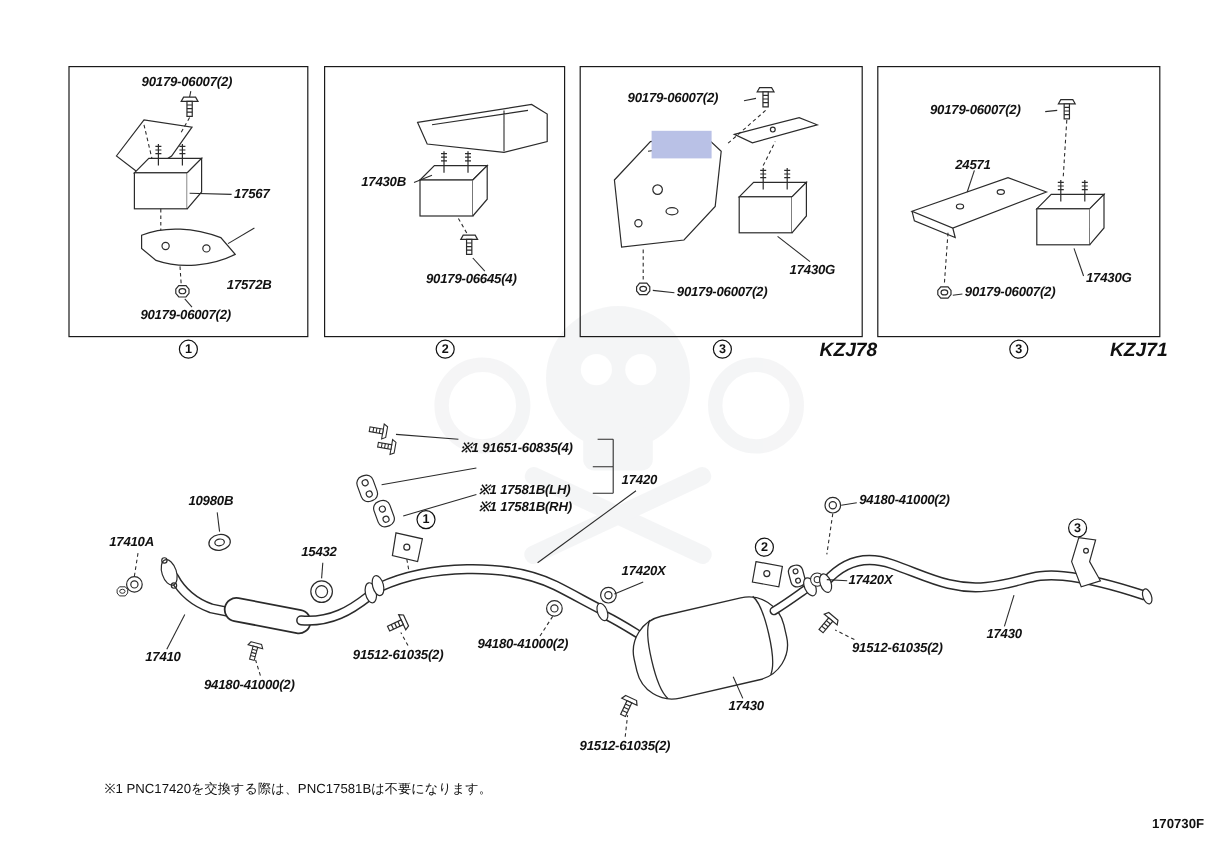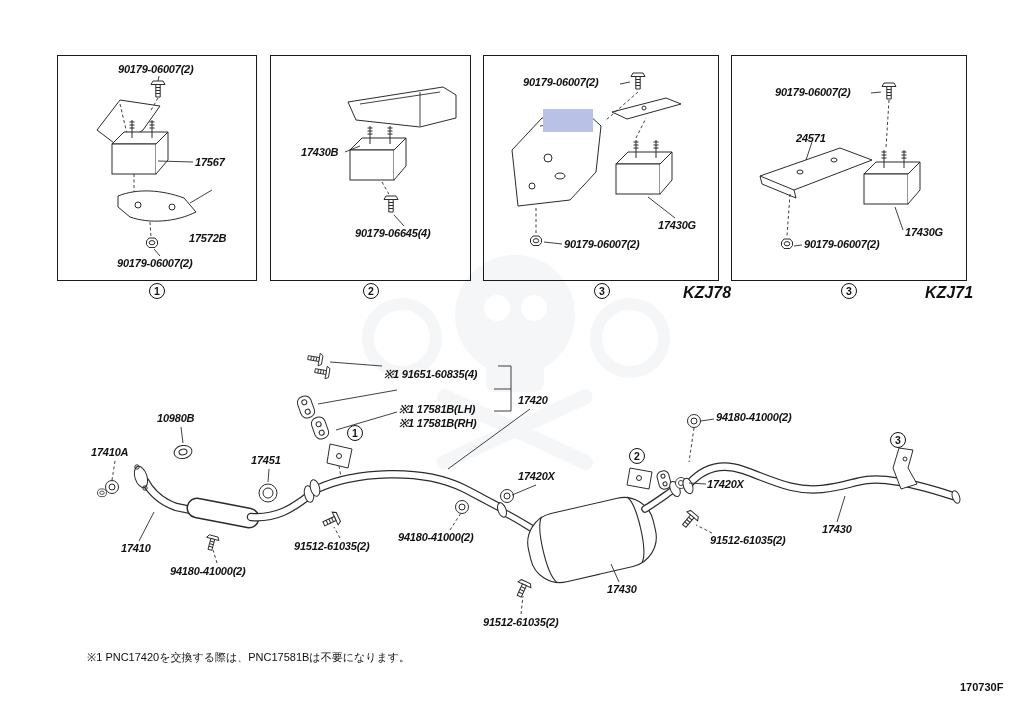--- a/index.html
+++ b/index.html
@@ -272,21 +272,21 @@
 <div class="variant" style="left:683px; top:284px;">KZJ78</div>
 <div class="callout" style="left:841px; top:283px;">3</div>
 <div class="variant" style="left:925px; top:284px;">KZJ71</div>
 
 <div class="lbl" style="left:384px; top:368px;">※1 91651-60835(4)</div>
 <div class="lbl" style="left:399px; top:381px;margin-top:36px;">※1 17581B(RH)</div>
 <div class="lbl" style="left:399px; top:403px;">※1 17581B(LH)</div>
 <div class="lbl" style="left:518px; top:394px;">17420</div>
 <div class="lbl" style="left:157px; top:412px;">10980B</div>
 <div class="lbl" style="left:91px; top:446px;">17410A</div>
-<div class="lbl" style="left:251px; top:454px;">17451</div>
+<div class="lbl" style="left:251px; top:454px;">15432</div>
 <div class="lbl" style="left:716px; top:411px;">94180-41000(2)</div>
 <div class="lbl" style="left:518px; top:470px;">17420X</div>
 <div class="lbl" style="left:707px; top:478px;">17420X</div>
 <div class="lbl" style="left:121px; top:542px;">17410</div>
 <div class="lbl" style="left:294px; top:540px;">91512-61035(2)</div>
 <div class="lbl" style="left:398px; top:531px;">94180-41000(2)</div>
 <div class="lbl" style="left:710px; top:534px;">91512-61035(2)</div>
 <div class="lbl" style="left:822px; top:523px;">17430</div>
 <div class="lbl" style="left:170px; top:565px;">94180-41000(2)</div>
 <div class="lbl" style="left:607px; top:583px;">17430</div>

